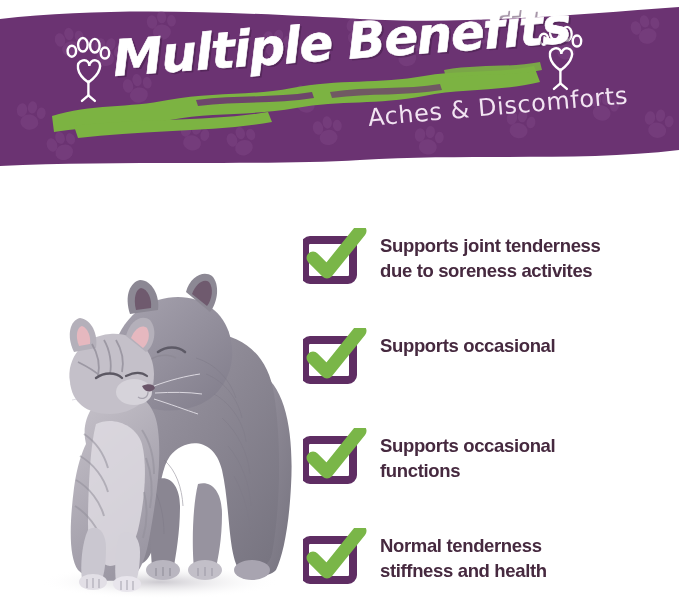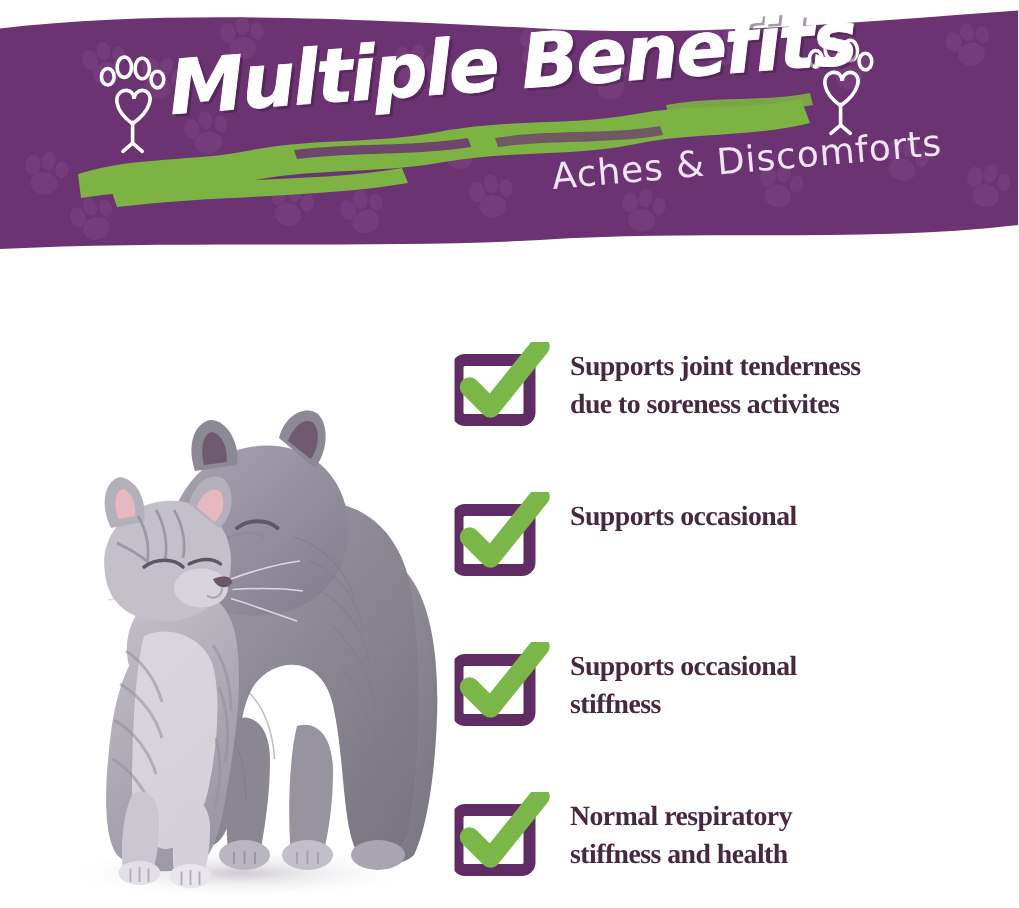--- a/index.html
+++ b/index.html
@@ -74,21 +74,21 @@
     left: 0px;
     top: 0px;
     width: 66px;
     height: 56px;
   }
   .check-text {
     position: absolute;
     left: 77px;
     top: 5px;
     width: 300px;
-    font-family: Liberation Serif, serif;
+    font-family: Liberation Sans, sans-serif;
     font-size: 18.5px;
     font-weight: bold;
     line-height: 25px;
     color: #46293f;
     letter-spacing: -0.35px;
   }
 
   
   #cats {
     position: absolute;
@@ -393,29 +393,29 @@
       </div>
     </div>
 
     <div class="check-row">
       <svg class="check-icon" viewBox="0 0 66 56">
         <path d="M7,12 h38 a5,5 0 0 1 5,5 v30 a5,5 0 0 1 -5,5 h-38 a5,5 0 0 1 -5,-5 v-30 a5,5 0 0 1 5,-5 Z" fill="none" stroke="#5f2d63" stroke-width="8" stroke-linejoin="round"></path>
         <path d="M10,30 L24,44 L57,3" fill="none" stroke="#7ab648" stroke-width="13" stroke-linecap="round" stroke-linejoin="round"></path>
       </svg>
       <div class="check-text">
         <div>Supports occasional</div>
-        <div>stiffness</div>
+        <div>functions</div>
       </div>
     </div>
 
     <div class="check-row">
       <svg class="check-icon" viewBox="0 0 66 56">
         <path d="M7,12 h38 a5,5 0 0 1 5,5 v30 a5,5 0 0 1 -5,5 h-38 a5,5 0 0 1 -5,-5 v-30 a5,5 0 0 1 5,-5 Z" fill="none" stroke="#5f2d63" stroke-width="8" stroke-linejoin="round"></path>
         <path d="M10,30 L24,44 L57,3" fill="none" stroke="#7ab648" stroke-width="13" stroke-linecap="round" stroke-linejoin="round"></path>
       </svg>
       <div class="check-text">
-        <div>Normal respiratory</div>
+        <div>Normal tenderness</div>
         <div>stiffness and health</div>
       </div>
     </div>
 
   </div>
 </div>
 
 </body></html>

